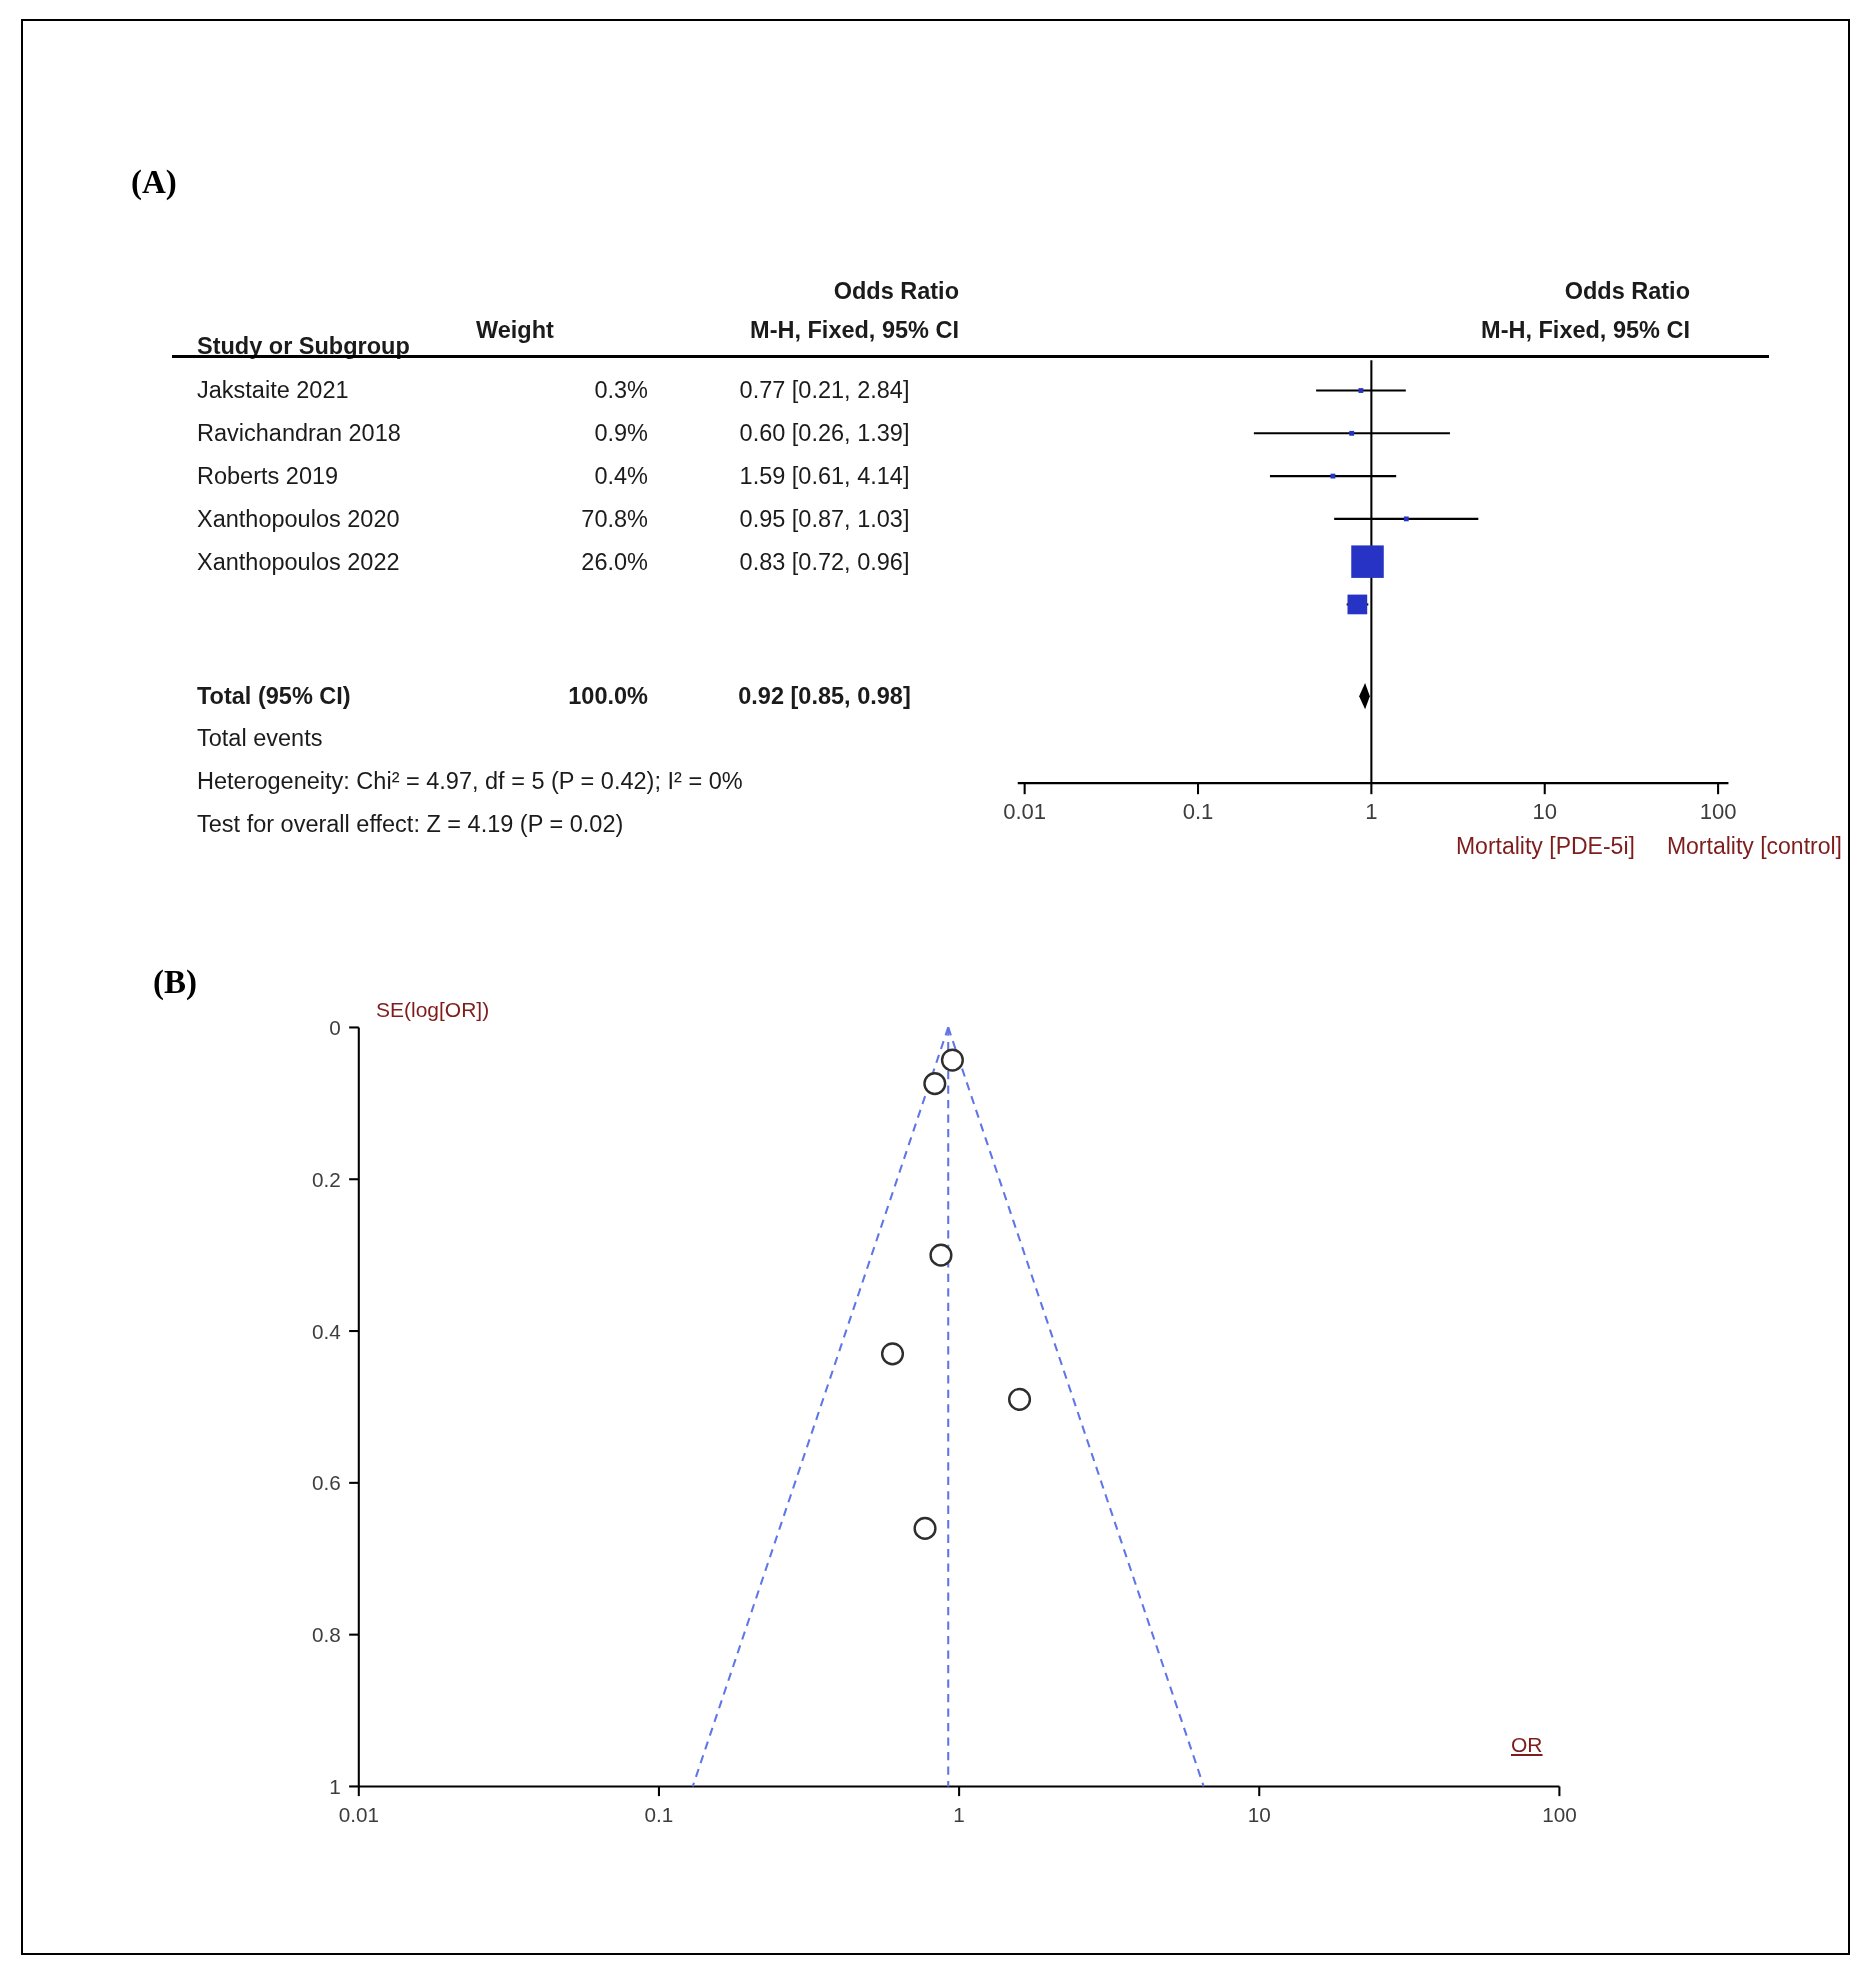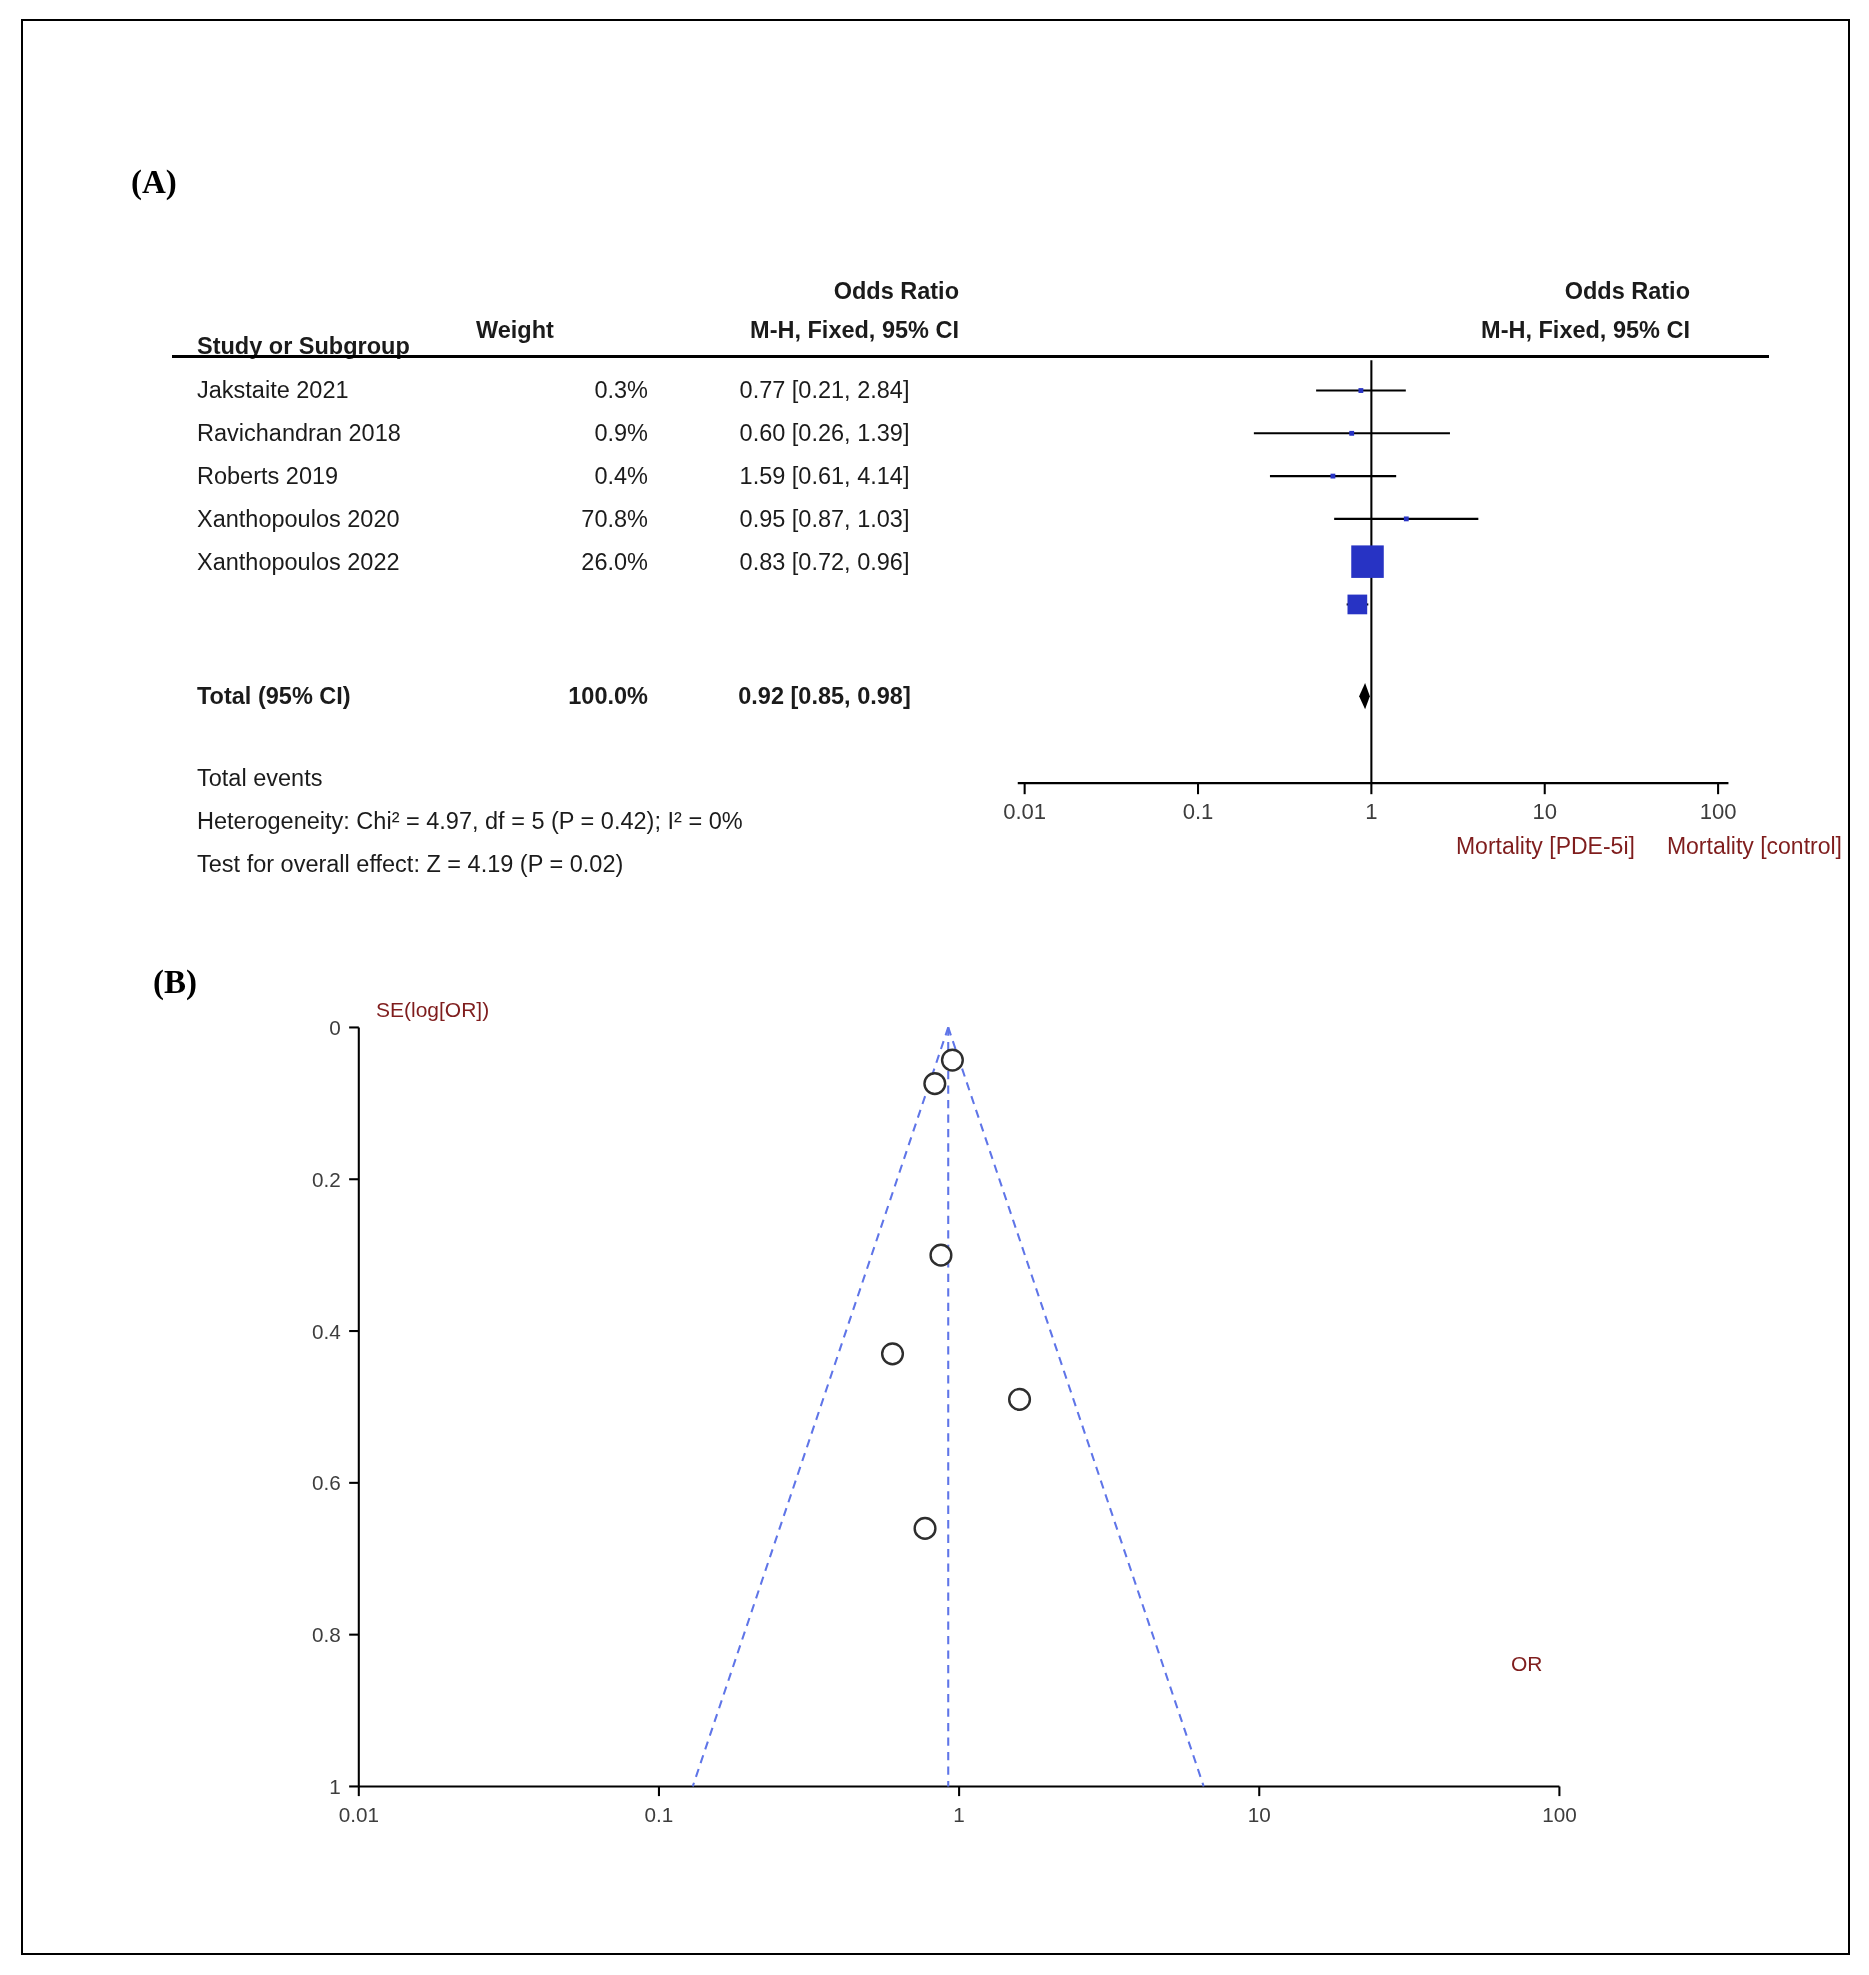--- a/index.html
+++ b/index.html
@@ -20,21 +20,21 @@
   .right  { }
   .gray { color:#7f1d1d; }
   .divider { position:absolute; background:#000; }
   #study-rows { position:absolute; left:0; top:369px; width:1035px; }
   .study-row { position:relative; height:43px; }
   .cell { position:absolute; line-height:43px; font-size:23.5px; white-space:nowrap; }
   .cell.study  { left:197px; }
   .cell.weight { left:476px;  width:172px; text-align:right; }
   .cell.ci     { left:690px; width:269px; text-align:center; }
   #total-row { position:absolute; top:675px; left:0; width:1035px; height:43px; font-weight:700; }
-  .f-line { position:absolute; height:43px; line-height:43px; font-size:23.5px; white-space:nowrap;margin-top:40px; }
+  .f-line { position:absolute; height:43px; line-height:43px; font-size:23.5px; white-space:nowrap; }
   .hdr { position:absolute; height:37px; line-height:37px; font-size:23.5px; font-weight:700; white-space:nowrap; }
   #favours { font-size:23px; }
   #favours .gap { display:inline-block; width:32px; }
   svg { position:absolute; overflow:visible; }
 </style>
 </head>
 <body>
 
 <div class="page">
   <div class="frame"></div>
@@ -117,21 +117,21 @@
       <polygon points="569.7665050857161,509 578.4016916205708,490 585.2955515177393,509 578.4016916205708,528" fill="#000000"></polygon>
     </svg>
 
   <div id="favours" class="abs center gray" style="left:1111px; top:833px; width:731px;">
     <span>Mortality [PDE-5i]</span><span class="gap"></span><span>Mortality [control]</span>
   </div>
 
   <div class="abs panel-label" style="left:153px; top:964px;">(B)</div>
 
   <div class="abs gray" style="left:376px; top:998px; font-size:21px;">SE(log[OR])</div>
-  <div class="abs gray" style="left:1511px; top:1652px; font-size:21px;">OR</div>
+  <div class="abs gray" style="left:1511px; top:1733px; font-size:21px;text-decoration:underline;">OR</div>
 
   <svg id="funnel-svg" style="left:207px; top:986px;" width="1449" height="904" viewBox="0 0 2100 1310">
       <line x1="220" y1="60" x2="220" y2="1160" stroke="#000000" stroke-width="3"></line>
       <line x1="220" y1="1160" x2="1960" y2="1160" stroke="#000000" stroke-width="3"></line>
       <line x1="206" y1="60" x2="220" y2="60" stroke="#000000" stroke-width="3"></line>
       <text x="194" y="71" text-anchor="end" font-size="30" fill="#3d3d3d">0</text>
       <line x1="206" y1="280" x2="220" y2="280" stroke="#000000" stroke-width="3"></line>
       <text x="194" y="291" text-anchor="end" font-size="30" fill="#3d3d3d">0.2</text>
       <line x1="206" y1="500" x2="220" y2="500" stroke="#000000" stroke-width="3"></line>
       <text x="194" y="511" text-anchor="end" font-size="30" fill="#3d3d3d">0.4</text>

